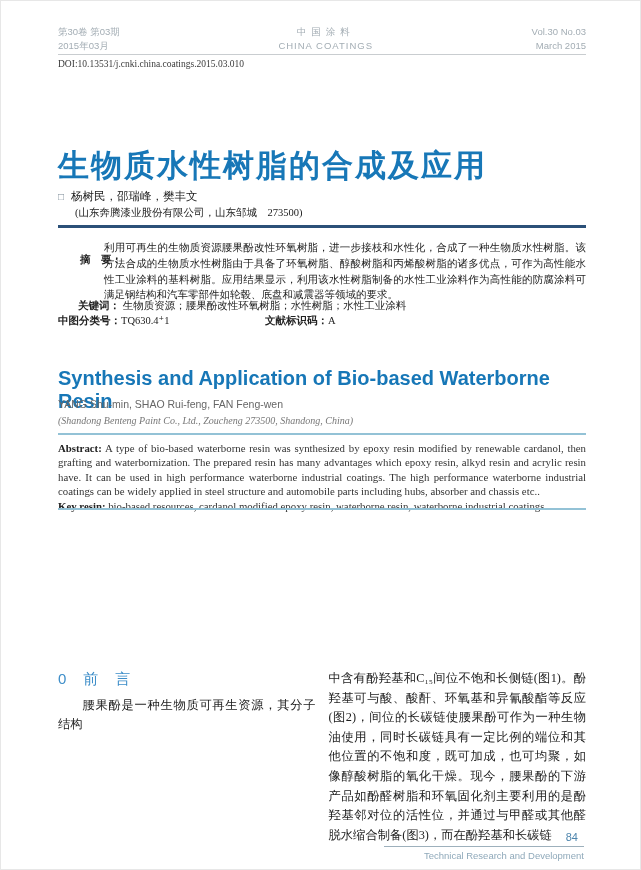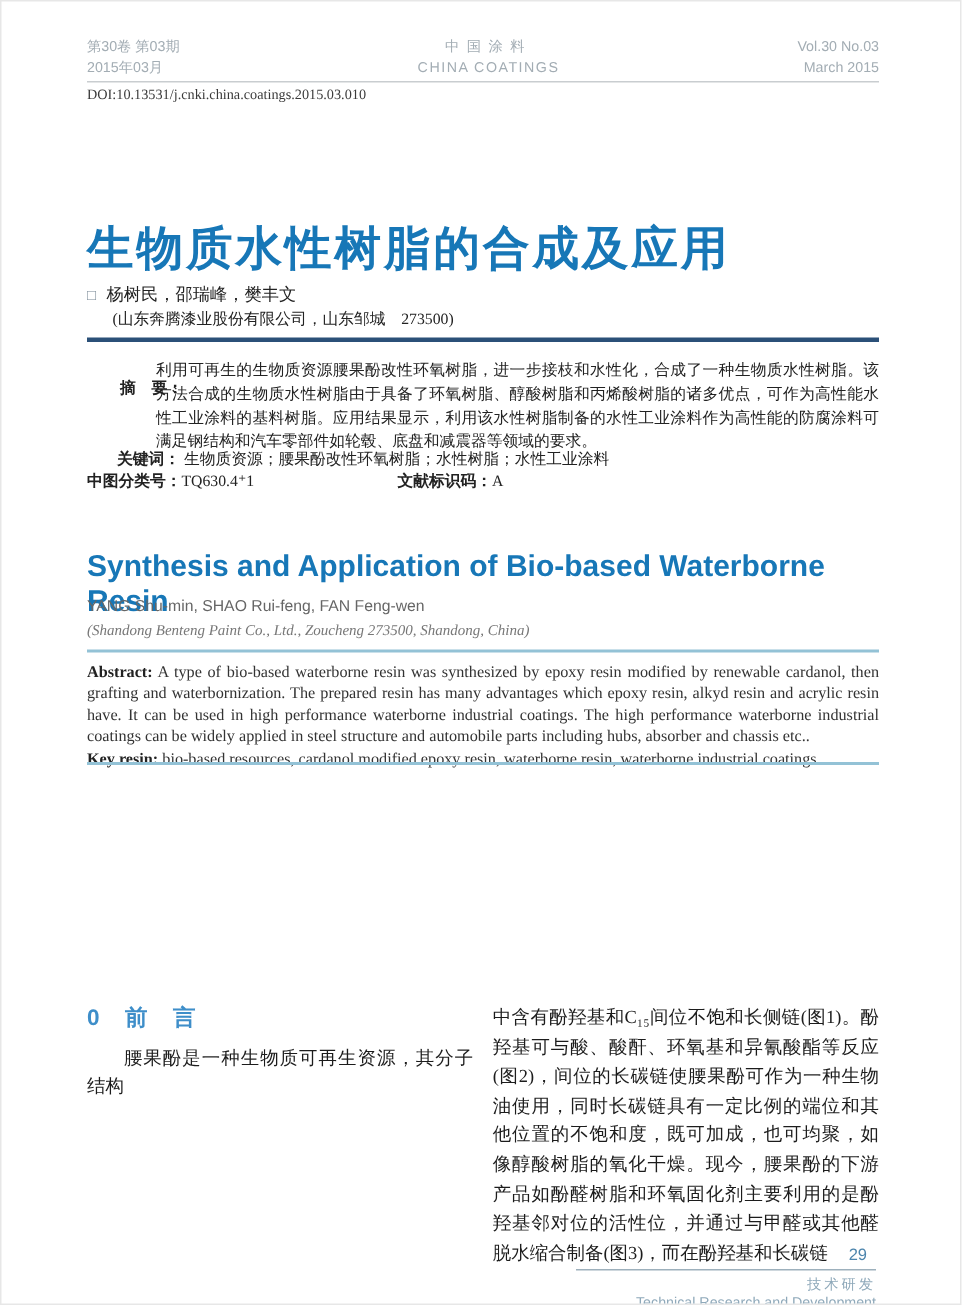--- a/index.html
+++ b/index.html
@@ -53,21 +53,21 @@
   .light-rule-1 { top:432px; height:2px; background:#93c2d6; }
   .en-abstract { top:440px; font-size:10.8px; line-height:14.4px;
     text-align:justify; color:#333; }
   .en-abstract b, .en-abstract .lbl { font-weight:bold; color:#222; }
   .light-rule-2 { top:507px; height:2px; background:#93c2d6; }
 
   
   .columns { top:668px; display:flex; gap:13px; }
   .col { flex:1; font-size:12.3px; line-height:19.6px; text-align:justify; color:#1c1c1c; }
   .section-heading { font-family:"Liberation Sans","DejaVu Sans",sans-serif;
-    font-size:15px; font-weight:bold; color:#3e8ec9; margin-bottom:7px; letter-spacing:1px; }
+    font-size:15px; font-weight:normal; color:#3e8ec9; margin-bottom:7px; letter-spacing:1px; }
   .indent { text-indent:2em; }
 
   
   .page-footer { top:830px; right:56px; width:200px; text-align:right;
     font-family:"Liberation Sans","DejaVu Sans",sans-serif; }
   .page-number { font-size:11px; color:#4d85ad; padding-right:6px; margin-bottom:3px; }
   .footer-rule { height:1px; background:#9db0bc; margin-bottom:3px; }
   .footer-cn { font-size:9.5px; color:#8fa9ba; letter-spacing:2px; }
   .footer-en { font-size:9.5px; color:#8fa9ba; }
 </style>
@@ -132,17 +132,16 @@
   <div class="col">
     <div class="section-heading">0　前　言</div>
     <p class="indent">腰果酚是一种生物质可再生资源，其分子结构</p>
   </div>
   <div class="col">
     <p>中含有酚羟基和C₁₅间位不饱和长侧链(图1)。酚羟基可与酸、酸酐、环氧基和异氰酸酯等反应(图2)，间位的长碳链使腰果酚可作为一种生物油使用，同时长碳链具有一定比例的端位和其他位置的不饱和度，既可加成，也可均聚，如像醇酸树脂的氧化干燥。现今，腰果酚的下游产品如酚醛树脂和环氧固化剂主要利用的是酚羟基邻对位的活性位，并通过与甲醛或其他醛脱水缩合制备(图3)，而在酚羟基和长碳链</p>
   </div>
 </div>
 
 <div class="abs page-footer">
-  <div class="page-number">29</div>
+  <div class="page-number">84</div>
   <div class="footer-rule"></div>
-  <div class="footer-cn">技术研发</div>
   <div class="footer-en">Technical Research and Development</div>
 </div>
 
 </body></html>

